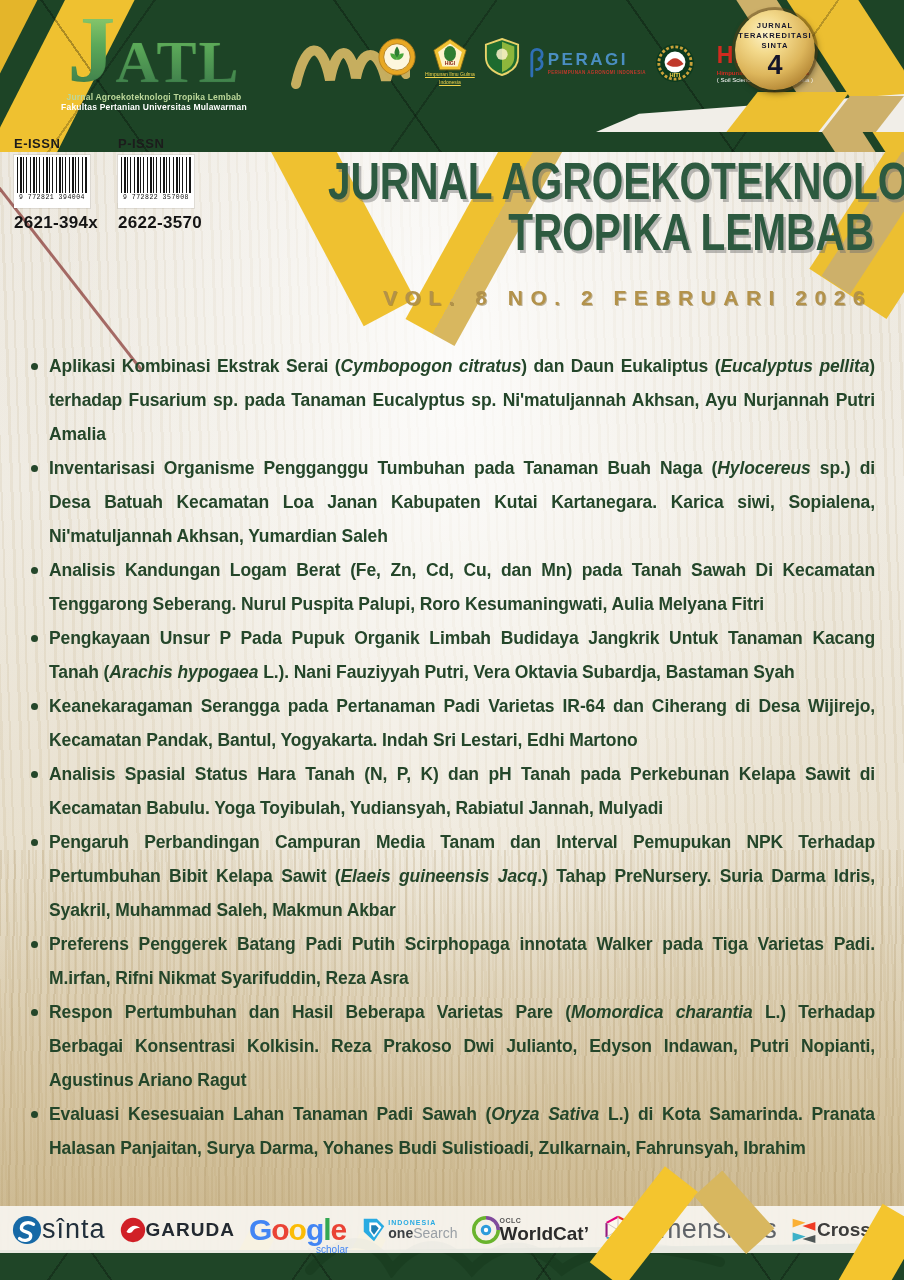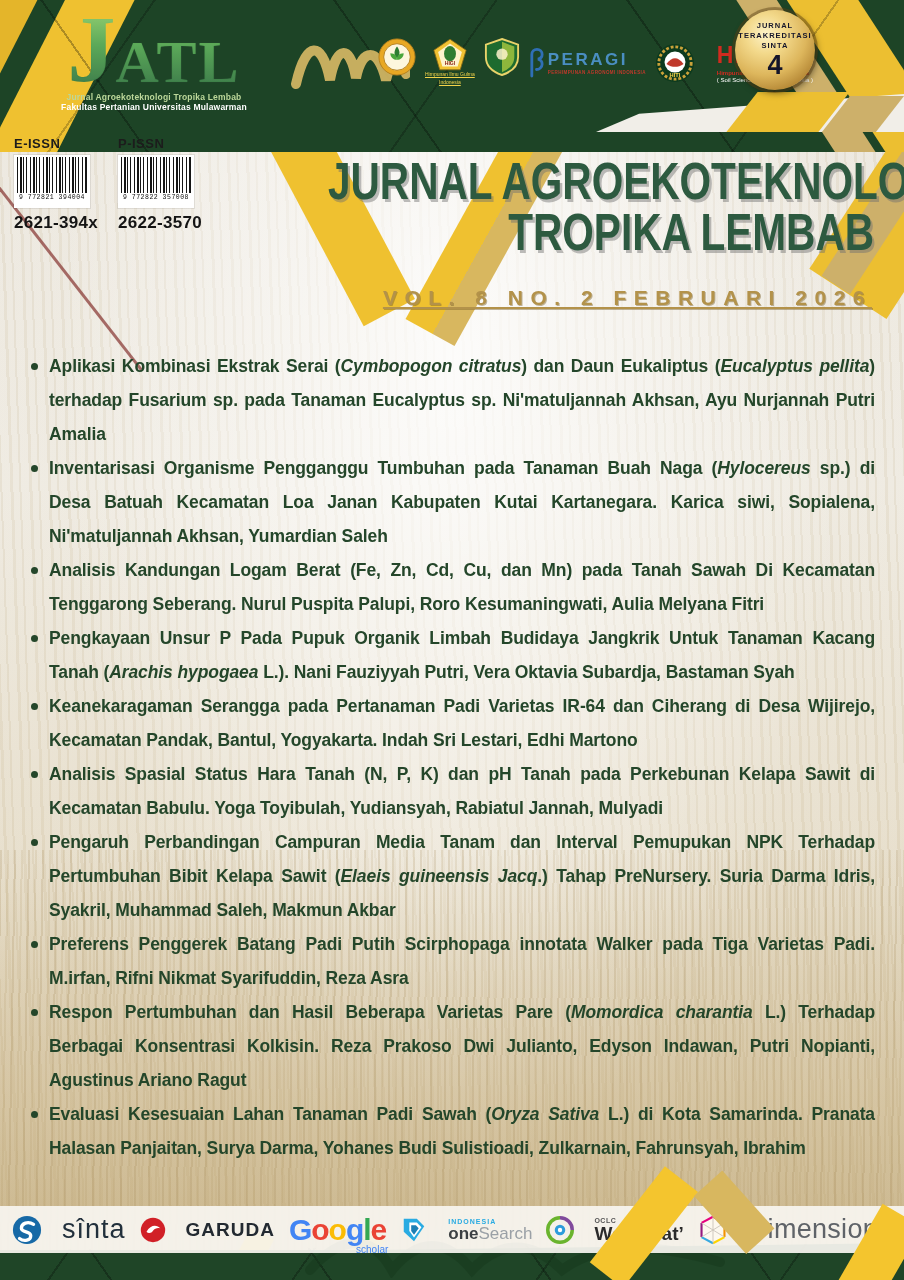--- a/index.html
+++ b/index.html
@@ -101,21 +101,21 @@
   .bar-digits{font-family:"Liberation Mono",monospace;font-size:6.5px;color:#111;text-align:center;
       letter-spacing:.5px;margin-top:1px;white-space:nowrap;}
   .issn-number{font-size:17px;font-weight:800;color:#141414;margin-top:5px;letter-spacing:.3px;}
 
   
   .title-block{position:absolute;right:30px;top:156px;width:700px;text-align:right;z-index:5;}
   .title-line{display:block;white-space:nowrap;font-weight:800;font-size:52px;line-height:51px;
       color:#2d5a40;letter-spacing:0px;transform:scaleX(.78);transform-origin:100% 50%;
       text-shadow:3px 3px 0 rgba(110,110,110,.45);}
   .issue-line{position:absolute;right:32px;top:286px;z-index:5;font-size:21px;font-weight:800;
-      color:#b3924a;letter-spacing:7.5px;text-shadow:1px 1px 0 rgba(120,95,40,.45);white-space:nowrap;text-decoration:underline;}
+      color:#b3924a;letter-spacing:7.5px;text-shadow:1px 1px 0 rgba(120,95,40,.45);white-space:nowrap;}
 
   
   .articles{position:absolute;left:30px;top:349px;width:845px;z-index:3;margin:0;padding:0;list-style:none;}
   .articles li{position:relative;padding-left:19px;text-align:justify;
       font-size:17.5px;font-weight:700;line-height:34px;color:#24462a;letter-spacing:-.1px;}
   .articles li::before{content:"";position:absolute;left:1px;top:13.5px;width:7px;height:7px;
       border-radius:50%;background:#24462a;}
   .articles i{font-style:italic;}
 
   
@@ -133,30 +133,30 @@
   .arch-left{position:absolute;left:656px;top:1192px;width:42px;height:122px;background:#f4c52e;
       transform:rotate(38deg);transform-origin:top right;z-index:7;}
   .arch-right{position:absolute;left:694px;top:1196px;width:38px;height:78px;background:#d8b75f;
       transform:rotate(-42deg);transform-origin:top left;z-index:7;}
   .gb-right{position:absolute;left:852px;top:1208px;width:46px;height:110px;background:#f4c52e;
       transform:rotate(30deg);z-index:7;}
 
   
   .footer-band{position:absolute;left:0;top:1206px;width:904px;height:47px;background:rgba(247,245,240,.93);
       z-index:6;display:flex;align-items:center;gap:14px;padding-left:12px;box-sizing:border-box;}
-  .f-item{display:flex;align-items:center;gap:20px;white-space:nowrap;}
+  .f-item{display:flex;align-items:center;gap:0;white-space:nowrap;}
   .f-sinta-label{font-size:27px;color:#22303c;letter-spacing:1px;}
   .f-garuda-label{font-size:19px;font-weight:800;color:#232a31;letter-spacing:1px;}
   .f-google{position:relative;font-size:30px;font-weight:bold;letter-spacing:-1px;}
   .g1,.g4{color:#4285F4}.g2,.g6{color:#EA4335}.g3{color:#FBBC05}.g5{color:#34A853}
   .f-google-sub{position:absolute;right:-2px;bottom:-8px;font-size:10px;font-weight:normal;
       letter-spacing:0;color:#4285F4;}
   .f-os-txt{display:flex;flex-direction:column;line-height:1;}
   .f-os-pre{font-size:7px;color:#29abe2;font-weight:bold;letter-spacing:1px;}
-  .f-os-main{font-size:17px;}
+  .f-os-main{font-size:14px;}
   .f-os-bold{font-weight:800;color:#3c4043;}
   .f-os-light{color:#9aa0a6;}
   .f-wc-txt{display:flex;flex-direction:column;line-height:1;}
   .f-wc-pre{font-size:7px;color:#555;font-weight:bold;letter-spacing:.5px;}
   .f-wc-label{font-size:19px;font-weight:800;color:#2b2b2b;}
   .f-dim-label{font-size:27px;color:#5f6368;letter-spacing:.3px;}
   .f-cr-label{font-size:19px;font-weight:800;color:#3c3c3b;}
 </style>
 </head>
 <body>

